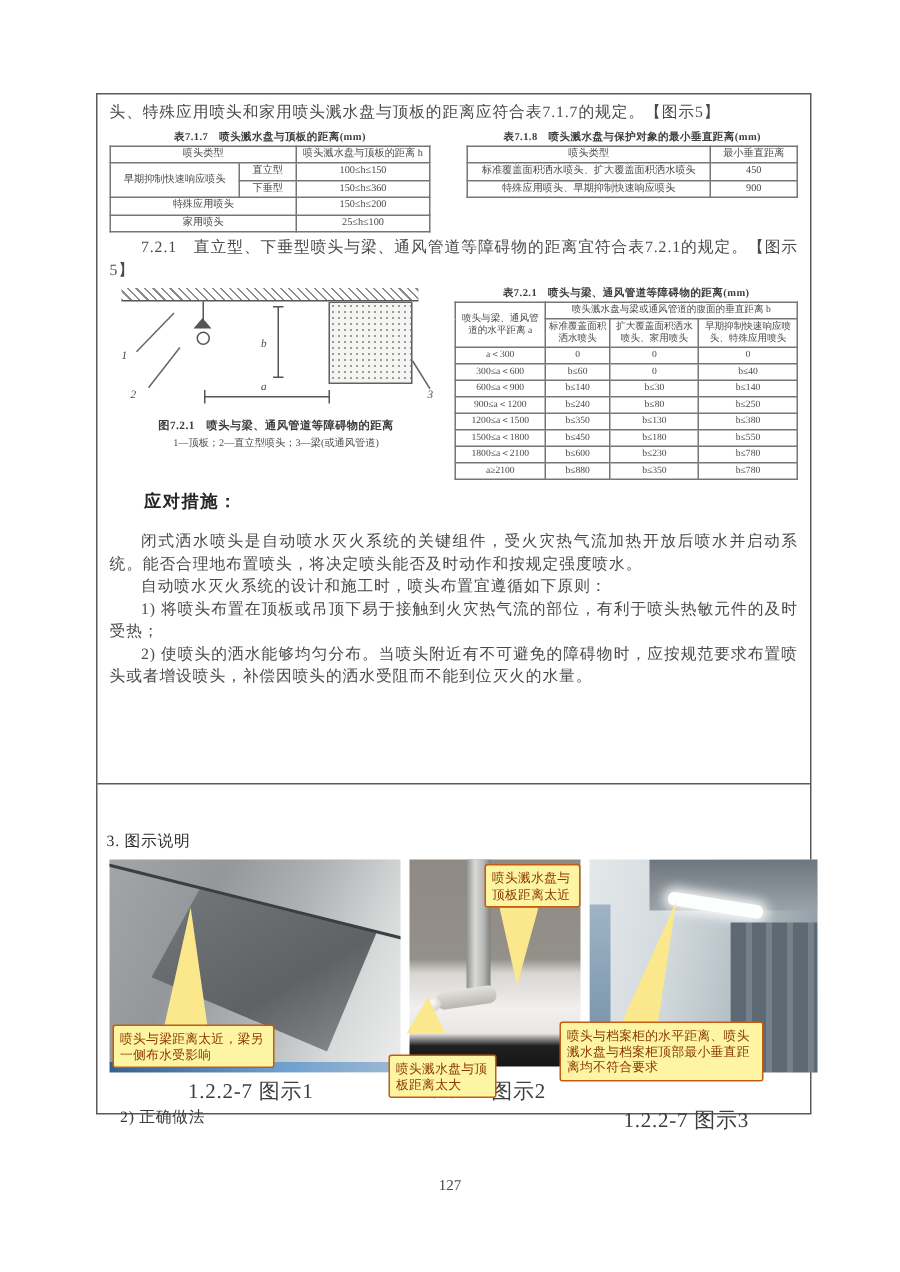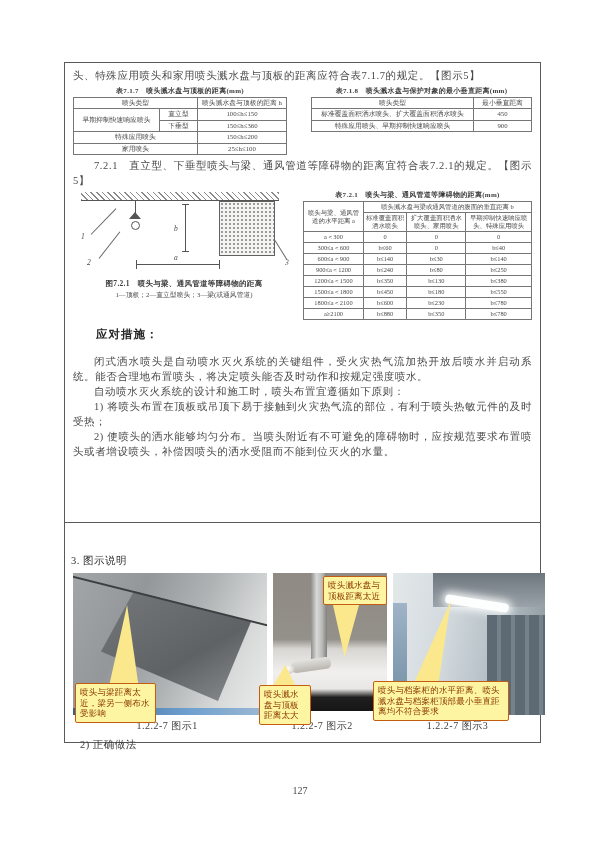--- a/index.html
+++ b/index.html
@@ -77,22 +77,22 @@
     background:#fdfefe; box-shadow:0 0 8px 3px rgba(255,255,255,0.9); transform:rotate(9deg); }
   .p3-shelf { position:absolute; right:0; top:42px; width:58px; height:100px;
     background:repeating-linear-gradient(90deg,#5e6a73 0 10px,#76828b 10px 14px); }
   .p3-door { position:absolute; left:0; top:30px; width:14px; height:112px; background:linear-gradient(#9fb4c6,#6f8ba1); }
 
   .callout { position:absolute; z-index:5; background:#fdf5a2; border:1.5px solid #c25d12; border-radius:2px;
     color:#8a3700; font-size:8.5px; line-height:10.5px; padding:3px 4px; text-align:left; letter-spacing:0.2px; }
   .tail { position:absolute; z-index:4; background:#fbe88c; }
 
   .captions { position:absolute; top:148px; left:0; width:100%; display:flex; }
-  .cap { font-size:10px; color:#3d3d3d; text-align:center; letter-spacing:0.5px; }
-  .cap1 { width:196px; } .cap2 { width:120px; } .cap3 { width:156px; }
+  .cap { font-size:14px; color:#3d3d3d; text-align:center; letter-spacing:0.5px; }
+  .cap1 { width:196px; } .cap2 { width:120px; } .cap3 { width:156px;margin-top:19px; }
 
   .right-label { margin-top:1px; }
 
   .pagenum { position:absolute; left:0; top:785px; width:100%; text-align:center; font-size:10px; color:#4a4a4a; }
 </style>
 </head>
 <body>
 
 <div class="page">
   <div class="frame">
@@ -273,23 +273,23 @@
           <div class="p3-light"></div>
           <div class="p3-shelf"></div>
           <div class="p3-door"></div>
         </div>
 
         <div class="tail" style="left:34px;top:34px;width:34px;height:84px;clip-path:polygon(65% 0%, 10% 100%, 100% 100%);"></div>
         <div class="tail" style="left:262px;top:34px;width:26px;height:52px;clip-path:polygon(0% 0%, 100% 0%, 45% 100%);"></div>
         <div class="tail" style="left:200px;top:94px;width:26px;height:24px;clip-path:polygon(55% 0%, 0% 100%, 100% 100%);"></div>
         <div class="tail" style="left:342px;top:30px;width:42px;height:84px;clip-path:polygon(90% 0%, 0% 100%, 60% 100%);"></div>
 
-        <div class="callout" style="left:4px;top:112px;width:81px;">喷头与梁距离太近，梁另一侧布水受影响</div>
+        <div class="callout" style="left:4px;top:112px;width:108px;">喷头与梁距离太近，梁另一侧布水受影响</div>
         <div class="callout" style="left:252px;top:5px;width:64px;">喷头溅水盘与顶板距离太近</div>
-        <div class="callout" style="left:188px;top:114px;width:52px;">喷头溅水盘与顶板距离太大</div>
+        <div class="callout" style="left:188px;top:132px;width:72px;">喷头溅水盘与顶板距离太大</div>
         <div class="callout" style="left:302px;top:110px;width:136px;">喷头与档案柜的水平距离、喷头溅水盘与档案柜顶部最小垂直距离均不符合要求</div>
 
         <div class="captions">
           <div class="cap cap1">1.2.2-7 图示1</div>
           <div class="cap cap2">1.2.2-7 图示2</div>
           <div class="cap cap3">1.2.2-7 图示3</div>
         </div>
       </div>
 
       <div class="sub-label right-label">2) 正确做法</div>

